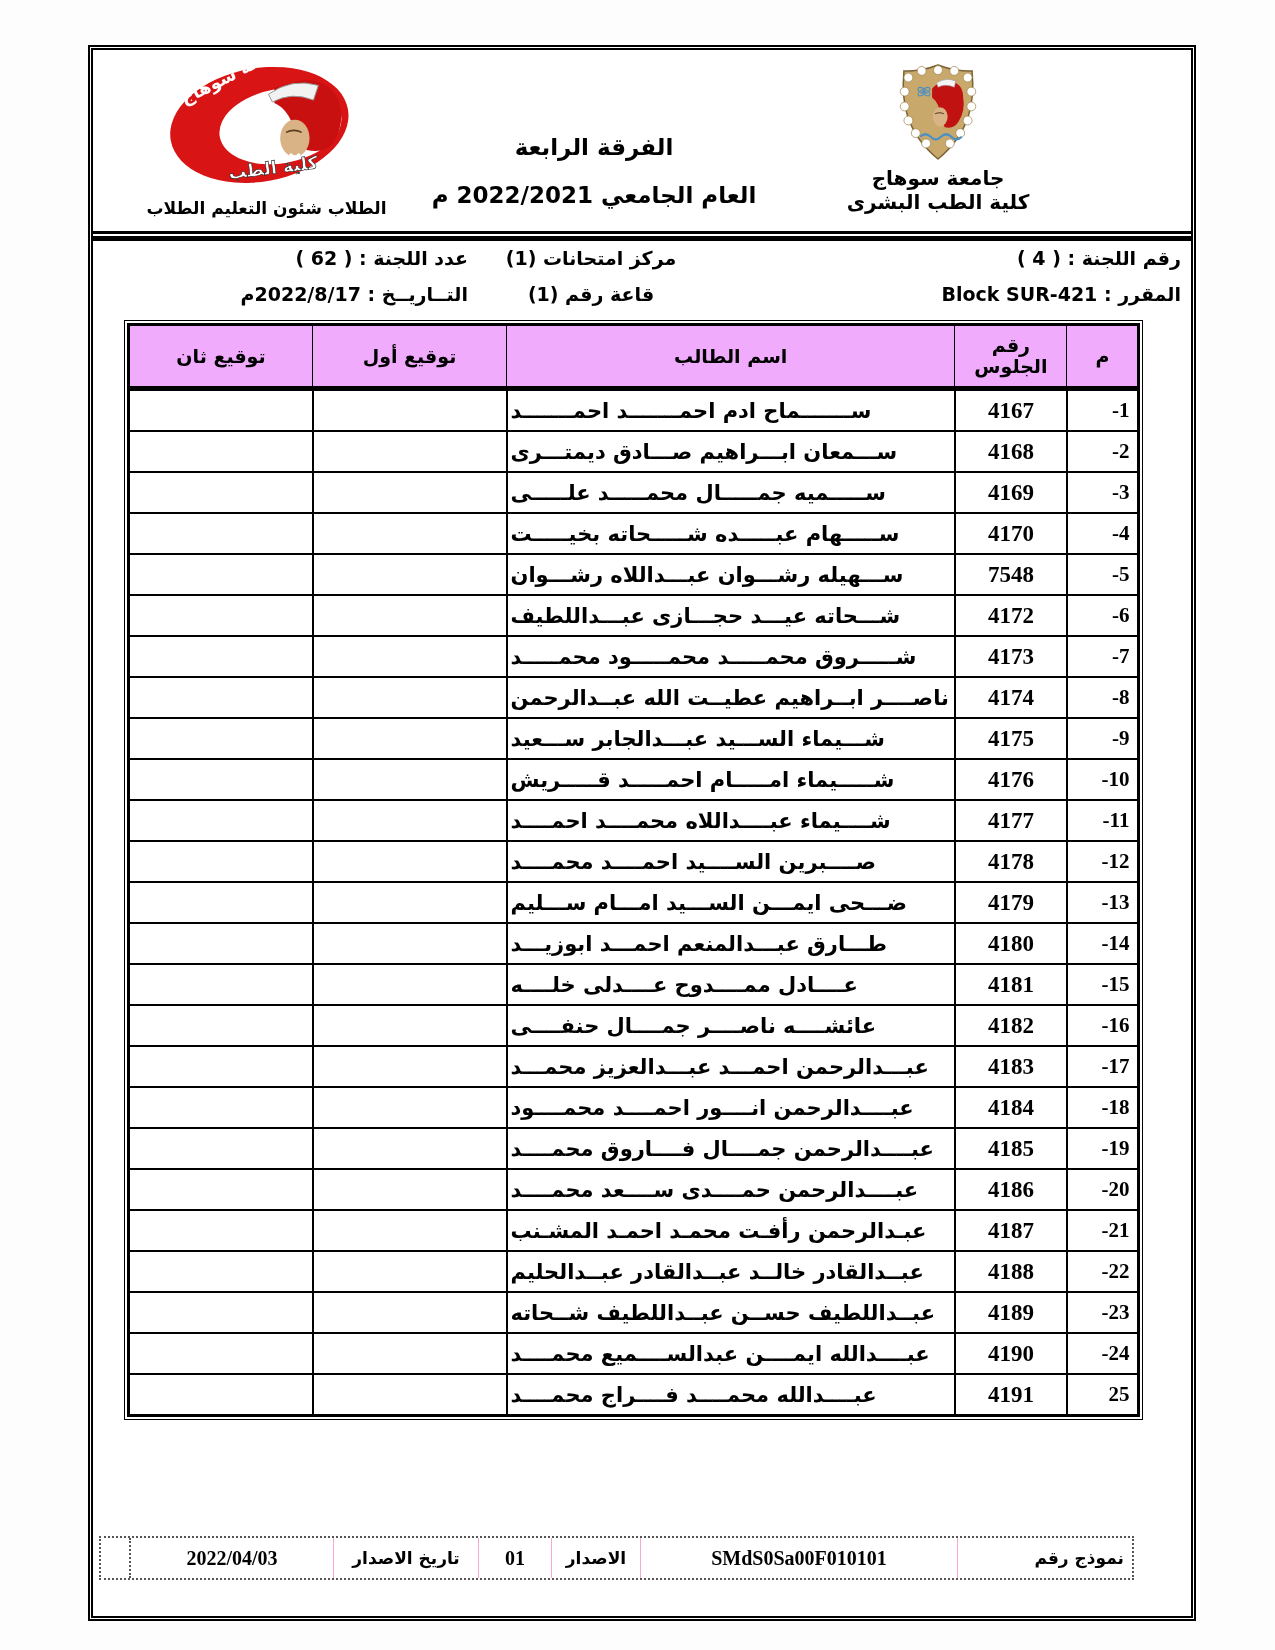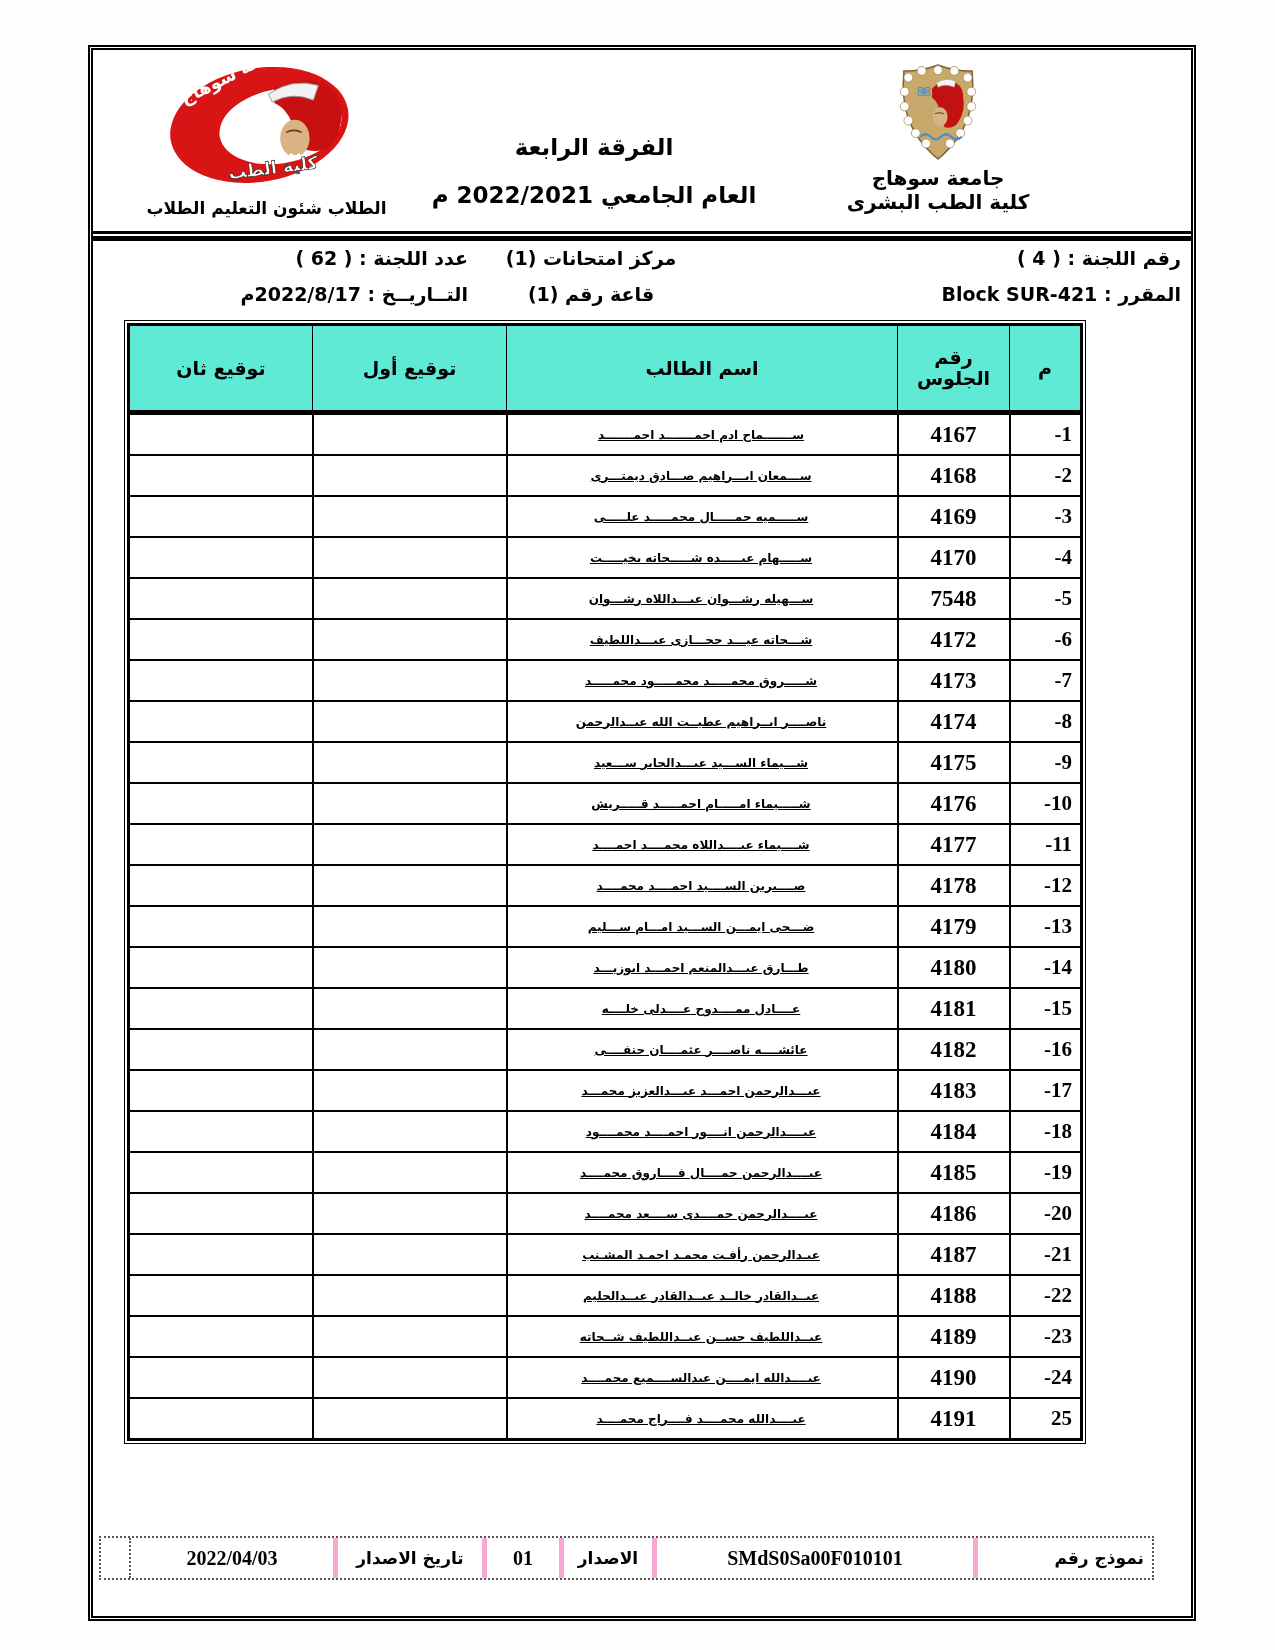--- a/index.html
+++ b/index.html
@@ -27,38 +27,38 @@
   .info .r2{position:absolute;top:36px;}
   .info-right{right:10px;text-align:right;}
   .info-center{right:500px;width:200px;text-align:center;}
   .info-left{right:723px;text-align:right;}
   
   .students-table{
     border-collapse:collapse;direction:rtl;margin:6px 0 0 34px;
     border:3px solid #000;outline:1px solid #000;outline-offset:2px;
   }
   .students-table th{
-    background:#5eead4;border:1px solid #000;border-bottom:5px solid #000;
-    font-size:19px;font-weight:bold;height:60px;padding:12px 4px;
+    background:#f0abfc;border:1px solid #000;border-bottom:5px solid #000;
+    font-size:19px;font-weight:bold;height:60px;padding:0 4px;
   }
   .students-table td{border:2px solid #000;height:39px;padding:0;}
   .cell-idx{text-align:right;padding-left:4px;padding-right:8px !important;
     font-family:"Liberation Serif","DejaVu Serif",serif;font-weight:bold;font-size:21px;}
   .cell-seat{text-align:center;font-family:"Liberation Serif","DejaVu Serif",serif;
     font-weight:bold;font-size:23px;}
-  .cell-name{text-align:center;padding-right:5px !important;padding-left:3px !important;
-    font-weight:bold;font-size:12px;white-space:nowrap;overflow:hidden;text-decoration:underline;}
+  .cell-name{text-align:left;padding-right:5px !important;padding-left:3px !important;
+    font-weight:bold;font-size:21px;white-space:nowrap;overflow:hidden;}
   .ltr-num{direction:ltr;unicode-bidi:isolate;}
   .seat-head{line-height:21px;}
   
   .footer{position:absolute;left:6px;top:1486px;direction:rtl;}
   .footer-box{border:2px dotted #555;}
   .footer-table{border-collapse:collapse;font-weight:bold;}
   .footer-table td{height:40px;padding:0 8px;vertical-align:middle;}
-  .footer-table td + td{border-right:5px solid #f9a8d4;}
+  .footer-table td + td{border-right:1px solid #f9a8d4;}
   .f-label{font-size:17px;}
   .f-serif{font-family:"Liberation Serif","DejaVu Serif",serif;font-size:20px;}
   .fc-form{width:158px;text-align:right;margin-left:36px;}
   .fc-code{width:300px;text-align:center;}
   .fc-issue{width:72px;text-align:center;}
   .fc-issueno{width:56px;text-align:center;}
   .fc-datelabel{width:128px;text-align:center;}
   .fc-date{width:186px;text-align:center;}
   .fc-mini{width:12px;border-right:2px dotted #555 !important;}
 </style>
@@ -266,21 +266,21 @@
         <tr>
           <td class="cell-idx"><span class="ltr-num">-15</span></td>
           <td class="cell-seat"><span>4181</span></td>
           <td class="cell-name"><span>عــــادل ممــــدوح عــــدلى خلــــه</span></td>
           <td class="cell-sig"></td>
           <td class="cell-sig"></td>
         </tr>
         <tr>
           <td class="cell-idx"><span class="ltr-num">-16</span></td>
           <td class="cell-seat"><span>4182</span></td>
-          <td class="cell-name"><span>عائشــــه ناصــــر عثمــــان حنفــــى</span></td>
+          <td class="cell-name"><span>عائشــــه ناصــــر جمــــال حنفــــى</span></td>
           <td class="cell-sig"></td>
           <td class="cell-sig"></td>
         </tr>
         <tr>
           <td class="cell-idx"><span class="ltr-num">-17</span></td>
           <td class="cell-seat"><span>4183</span></td>
           <td class="cell-name"><span>عبـــدالرحمن احمـــد عبـــدالعزيز محمـــد</span></td>
           <td class="cell-sig"></td>
           <td class="cell-sig"></td>
         </tr>

